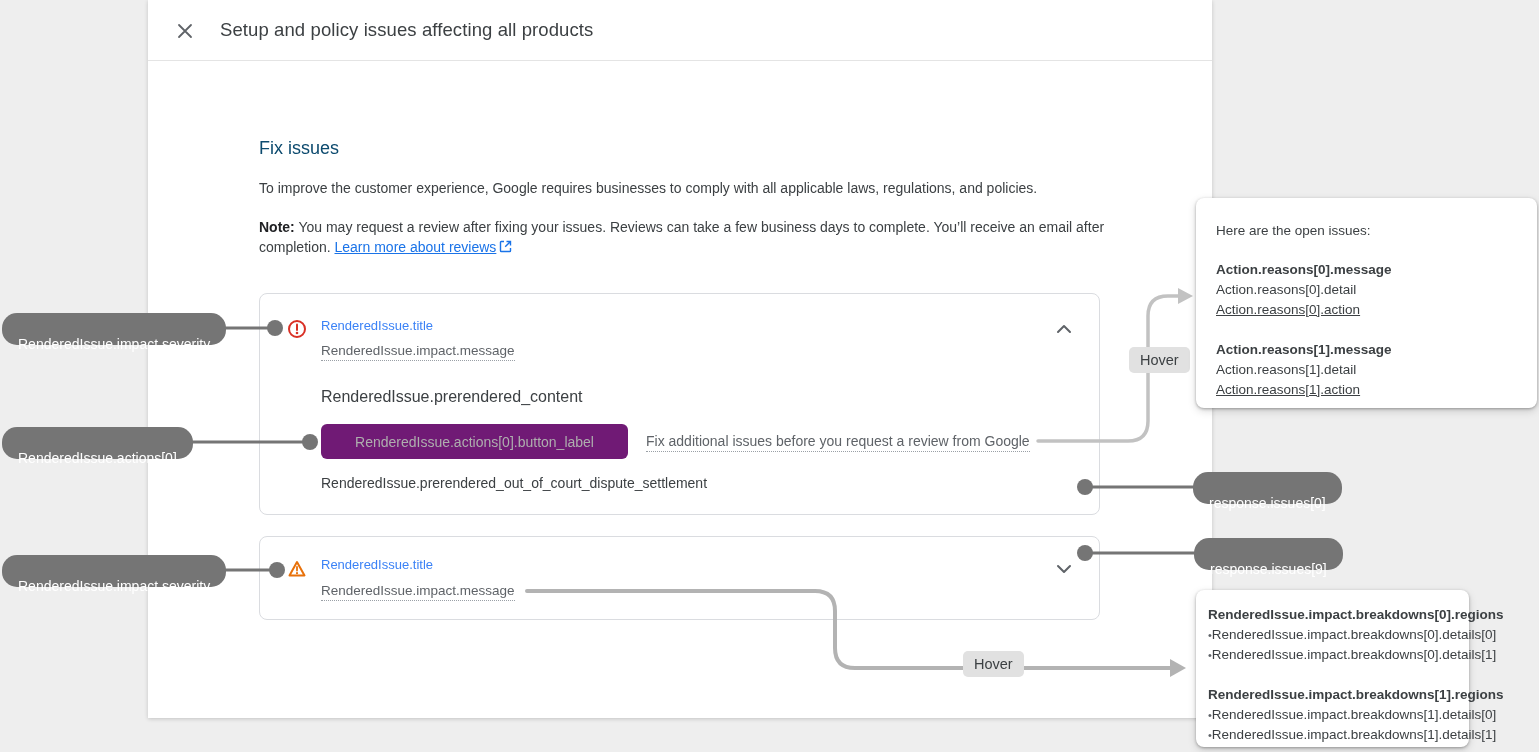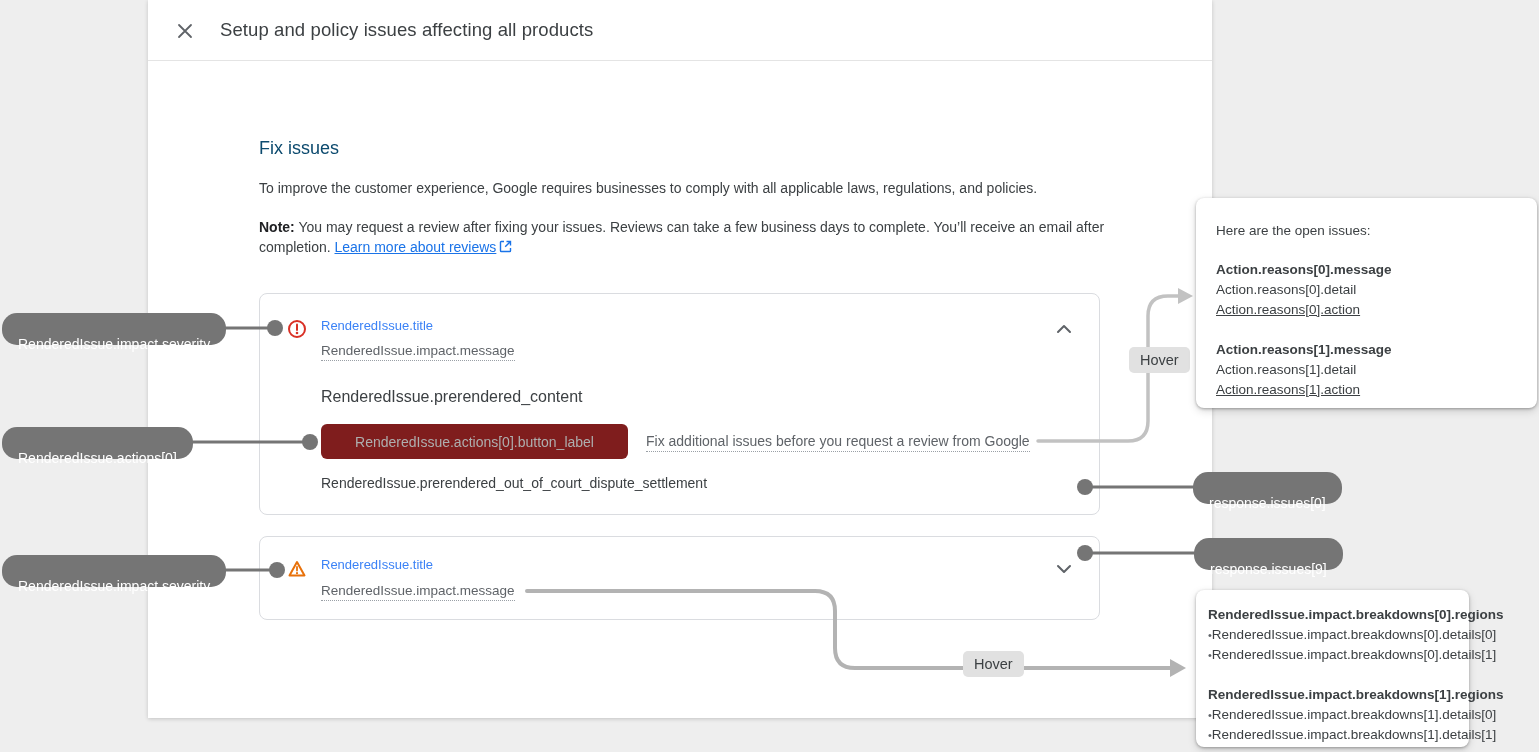--- a/index.html
+++ b/index.html
@@ -18,21 +18,21 @@
   .ext-icon { display:inline-block; vertical-align:-1px; margin-left:3px; }
 
   .card { position:absolute; left:111px; width:841px; background:#fff; border:1px solid #dadce0; border-radius:8px; }
   .card1 { top:293px; height:222px; }
   .card2 { top:536px; height:84px; }
   .sev-icon { position:absolute; left:27px; width:20px; height:20px; }
   .card-title { position:absolute; left:61px; font-size:13px; color:#3b82f6; cursor:pointer; }
   .card-sub { position:absolute; left:61px; font-size:13.5px; color:#5f6368; border-bottom:1px dotted #9aa0a6; padding-bottom:2px; cursor:pointer; }
   .chevron { position:absolute; left:792px; width:24px; height:24px; background:transparent; border:none; cursor:pointer; padding:0; }
   .prerendered { position:absolute; left:61px; top:94px; font-size:16px; color:#3c4043; }
-  .gray-btn { position:absolute; left:61px; top:130px; width:307px; height:35px; background:#7f1d1d; border:none; border-radius:6px; font-size:14px; color:#aeaeae; font-family:"Liberation Sans",sans-serif; cursor:pointer; }
+  .gray-btn { position:absolute; left:61px; top:130px; width:307px; height:35px; background:#701a75; border:none; border-radius:6px; font-size:14px; color:#aeaeae; font-family:"Liberation Sans",sans-serif; cursor:pointer; }
   .btn-hint { position:absolute; left:386px; top:139px; font-size:14px; color:#5f6368; border-bottom:1px dotted #9aa0a6; padding-bottom:2px; cursor:pointer; }
   .card-footer { position:absolute; left:61px; top:181px; font-size:14px; color:#3c4043; }
 
   .overlay { position:absolute; left:0; top:0; width:1539px; height:752px; z-index:2; pointer-events:none; }
 
   .pill { position:absolute; height:30px; line-height:30px; padding:16px 16px; background:#757575; border-radius:15px; color:#ffffff; font-size:14px; white-space:nowrap; z-index:3; }
   .pl1 { left:2px; top:313px; }
   .pl2 { left:2px; top:427px; }
   .pl3 { left:2px; top:555px; }
   .pr1 { left:1193px; top:472px; }

